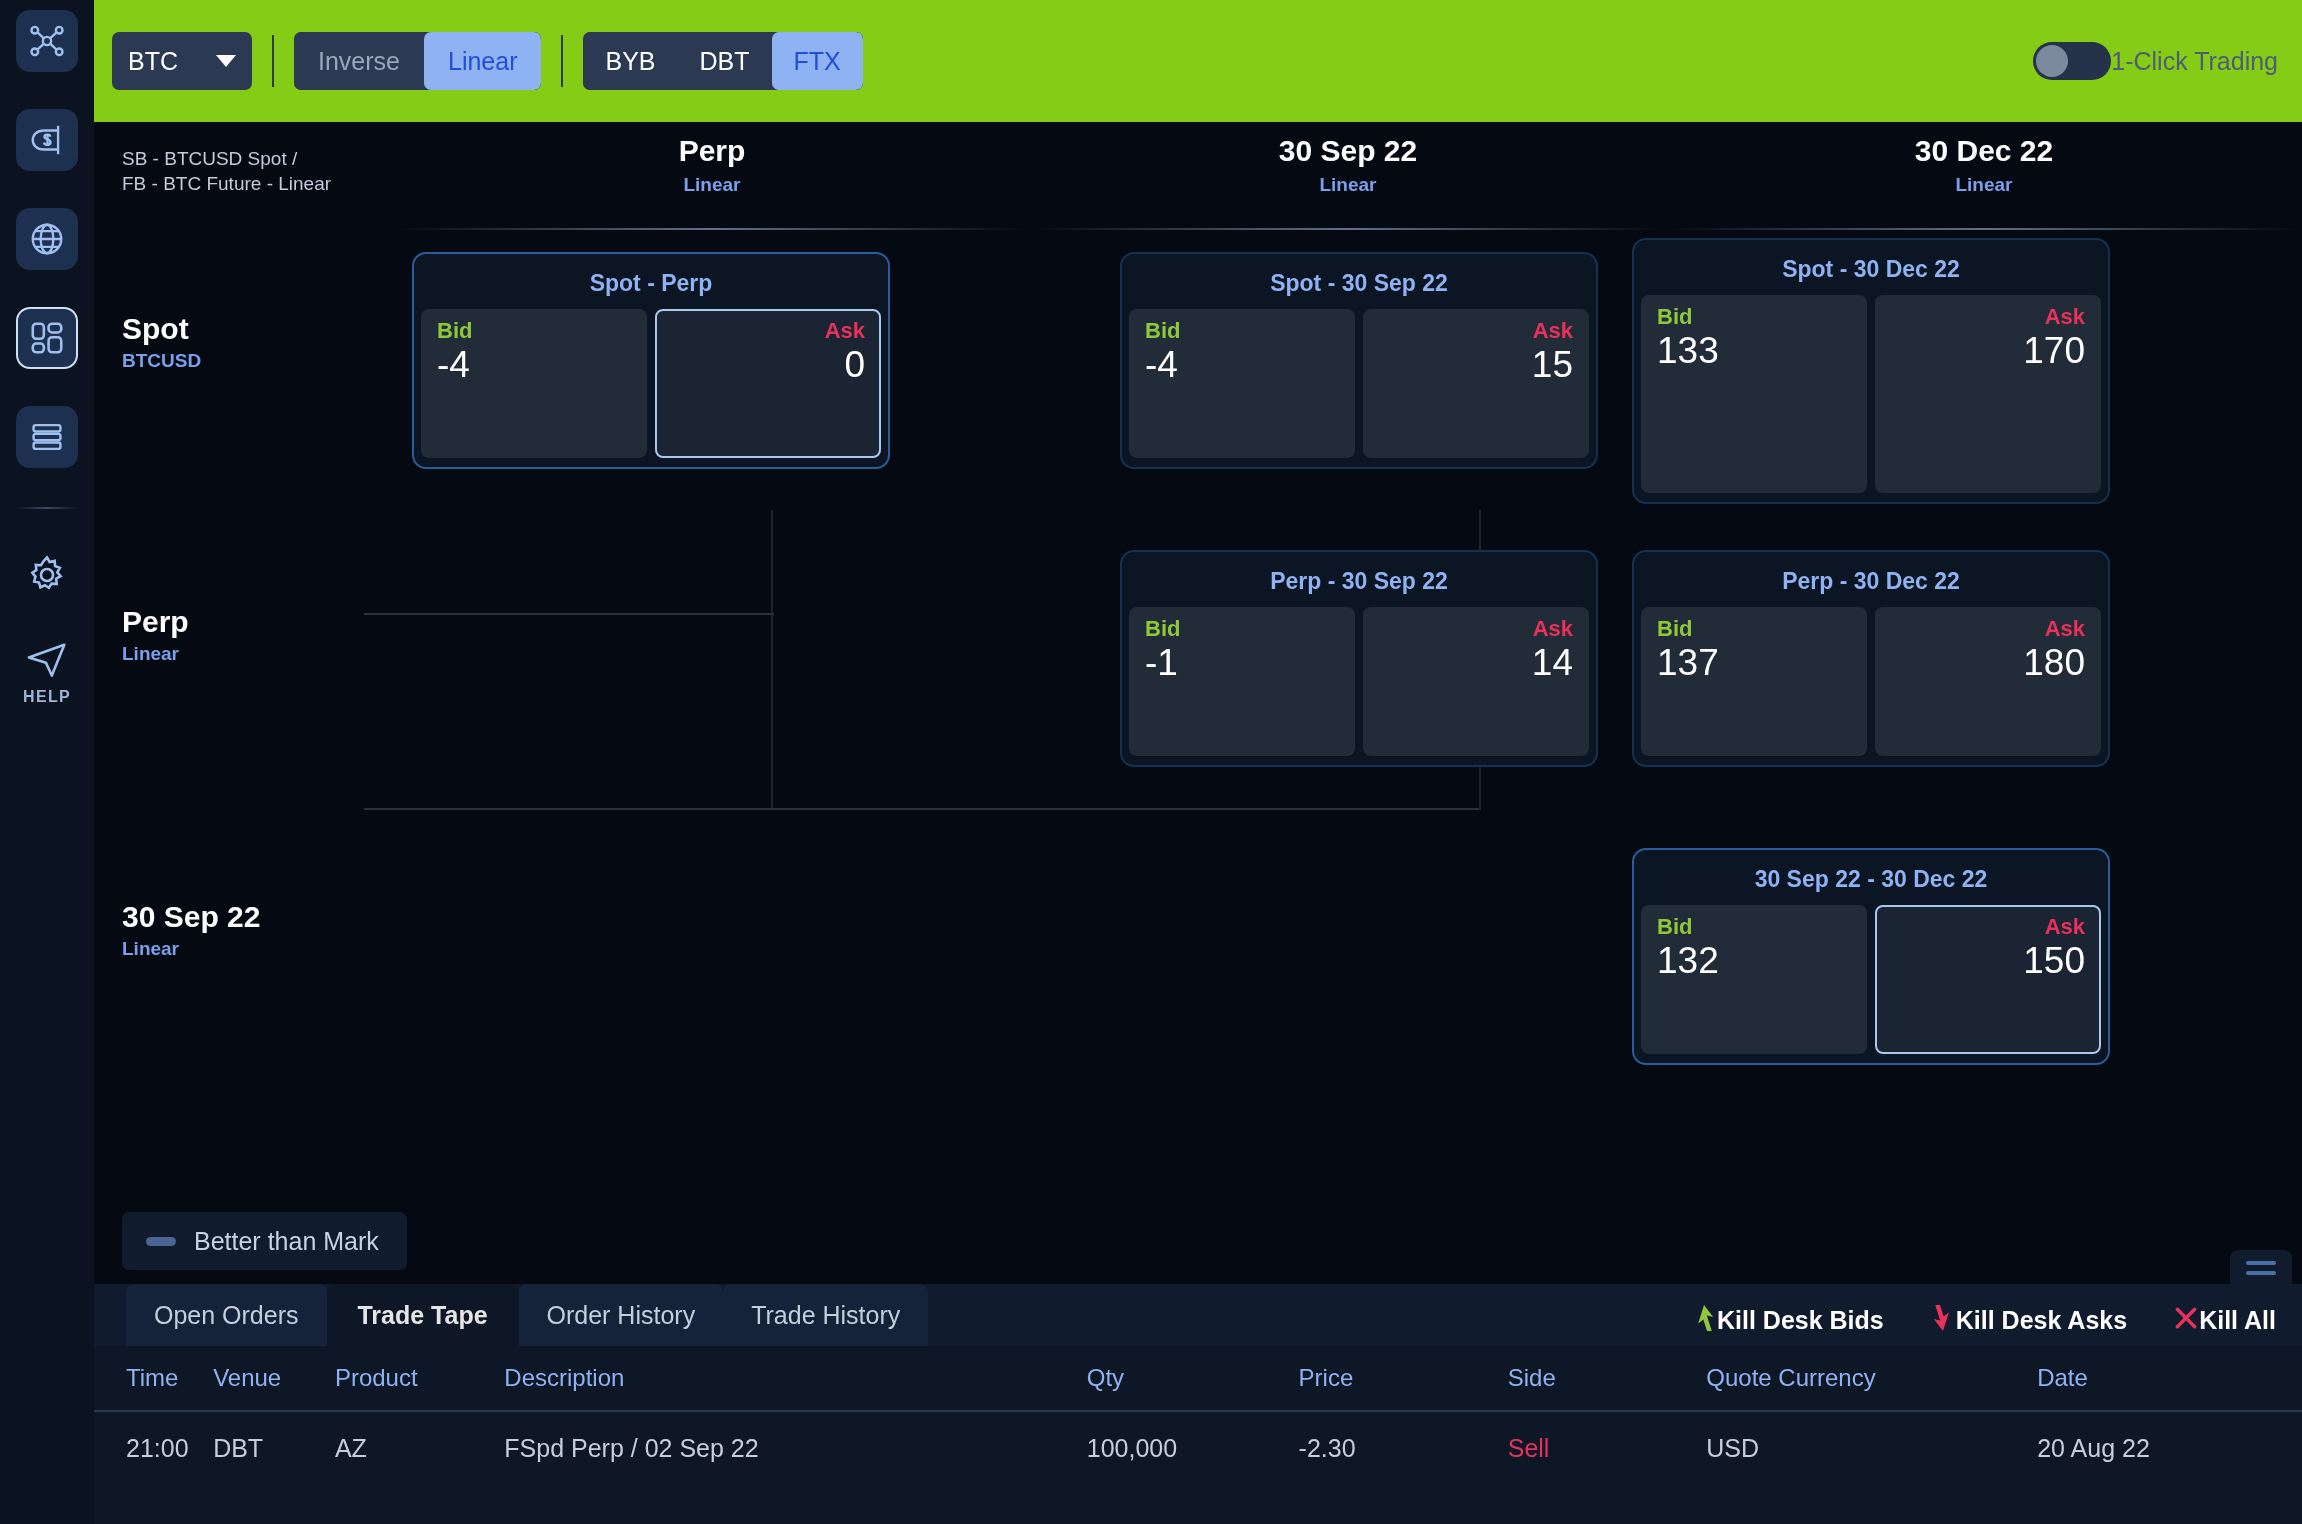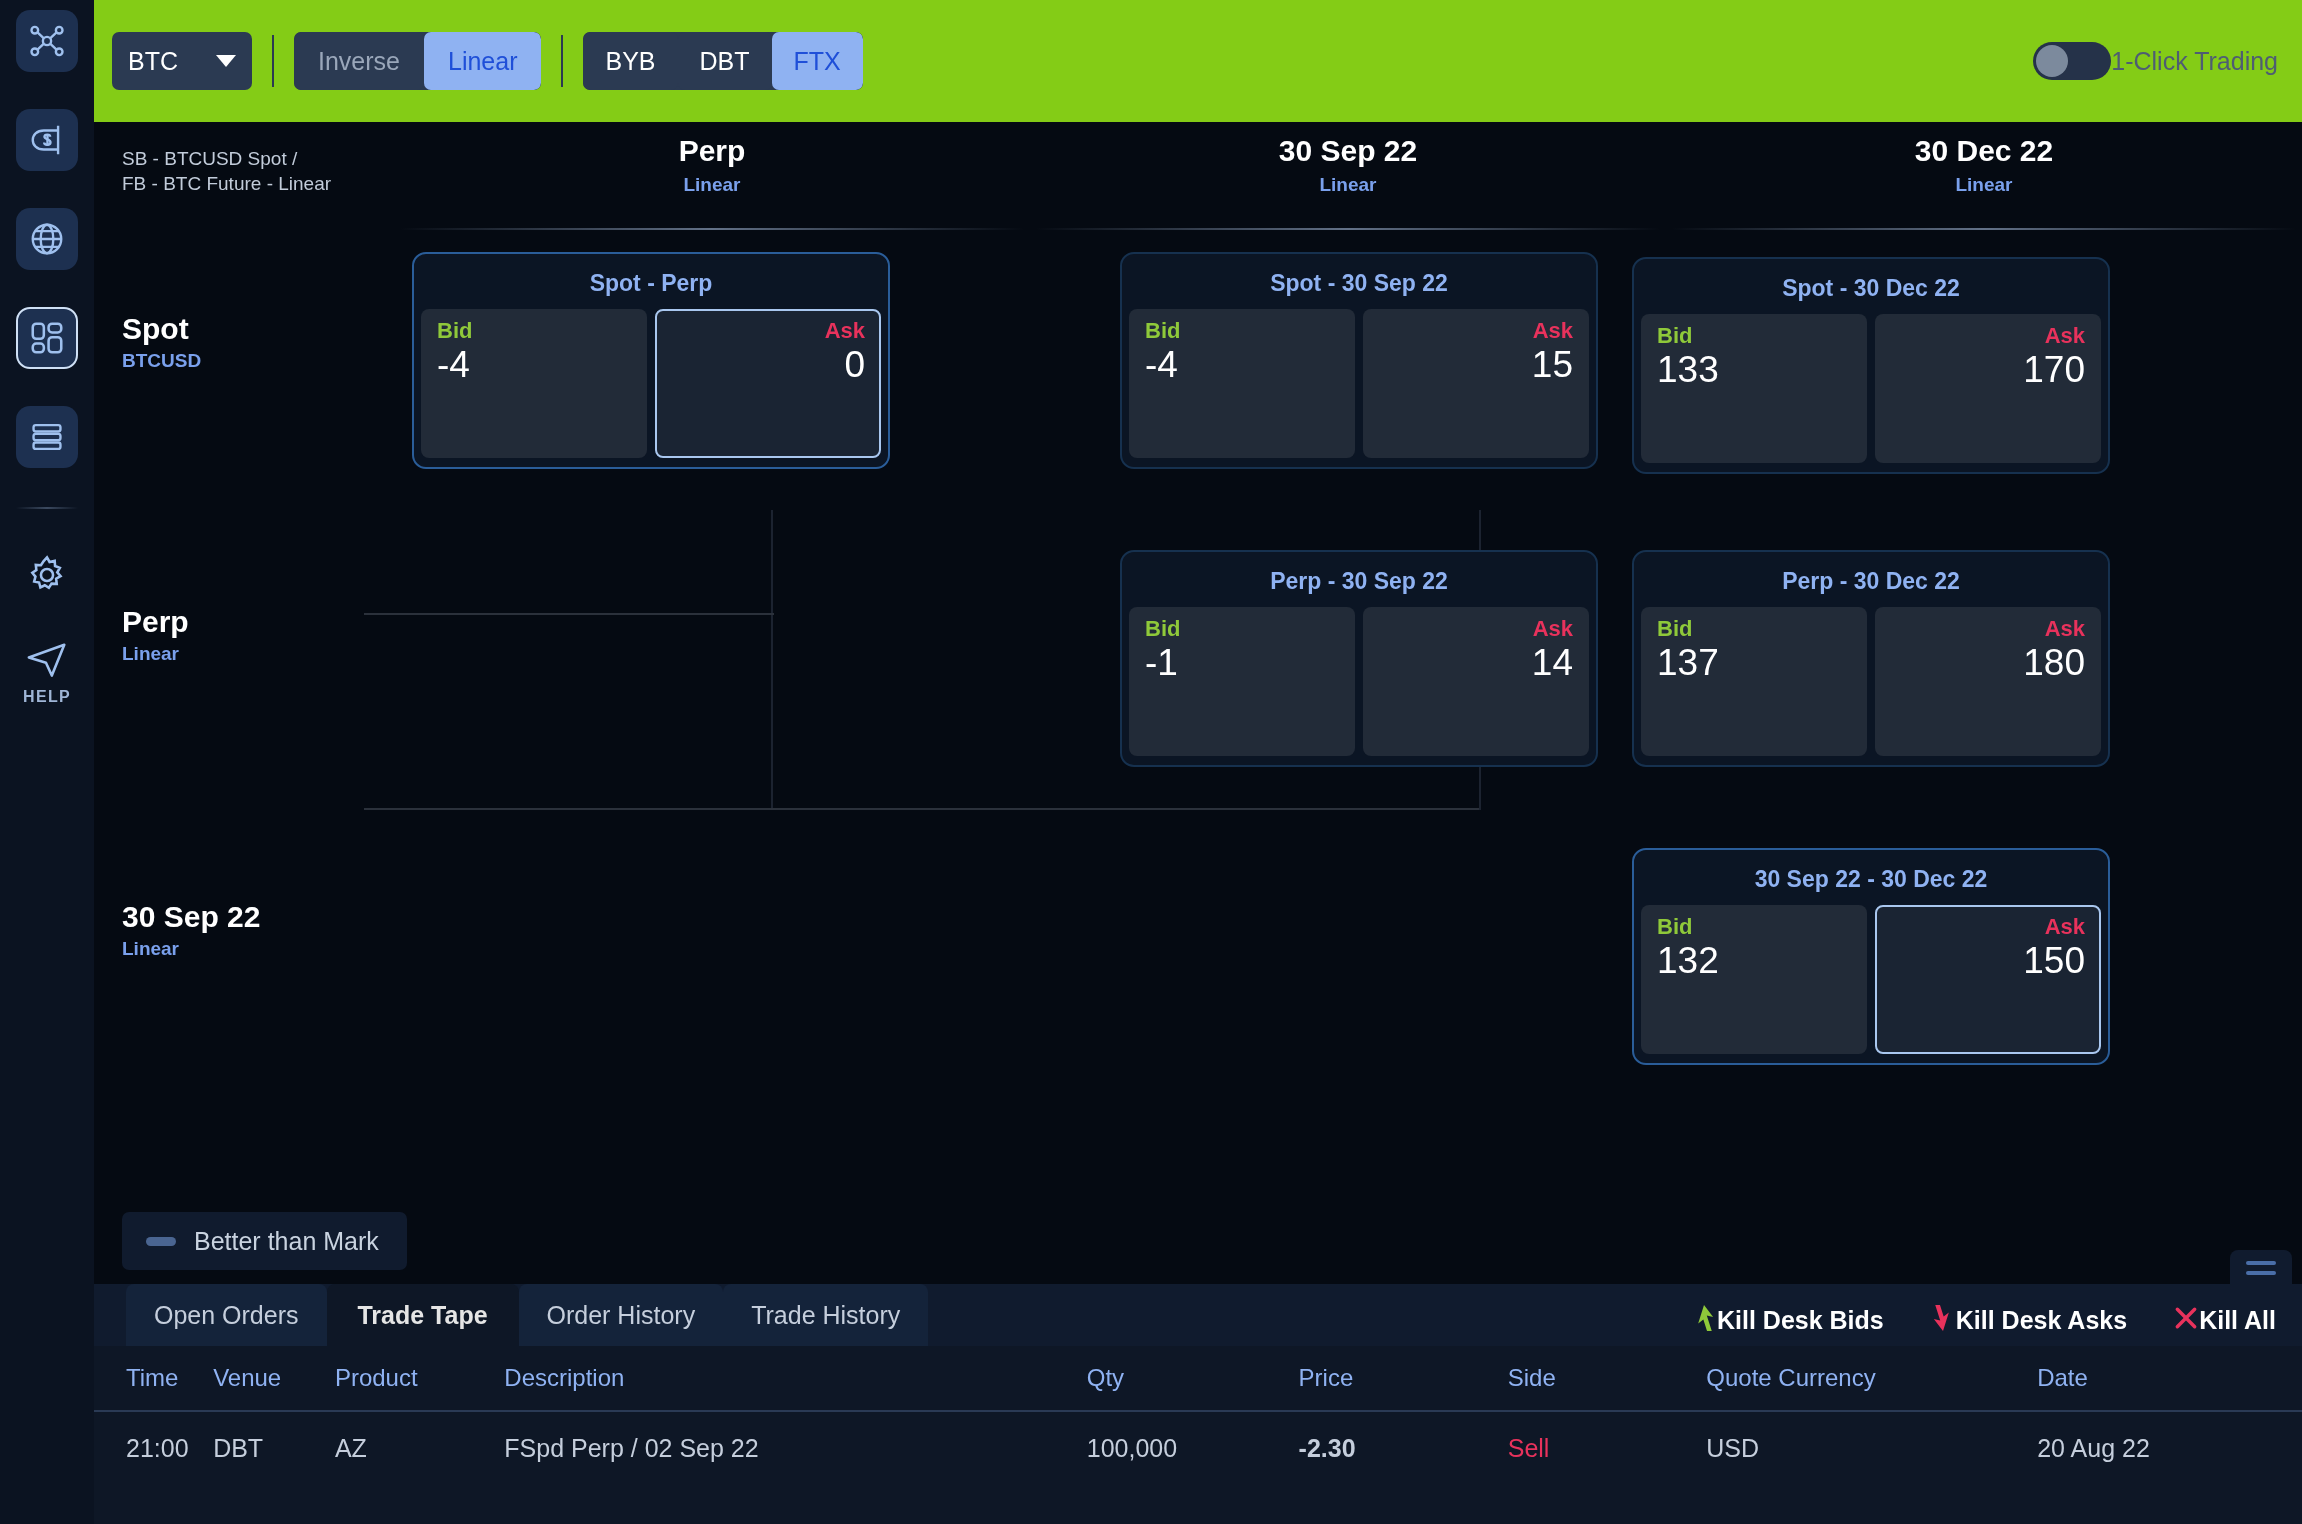--- a/index.html
+++ b/index.html
@@ -183,21 +183,21 @@
   table.tt td {
     text-align: left; color: #c5cedc; font-size: 25px;
     padding: 22px 0 22px 0;
   }
   table.tt td.sell { color: #e8325c; }
   .c-time { width: 90px; padding-left: 32px !important; }
   .c-venue { width: 92px; }
   .c-prod { width: 128px; }
   .c-desc { width: 440px; }
   .c-qty { width: 160px; }
-  .c-price { width: 158px; font-weight: bold; }
+  .c-price { width: 158px; }
   .c-side { width: 150px; }
   .c-quote { width: 250px; }
   .c-date { width: 200px; }
   th.c-time { padding-left: 32px; }
 </style>
 </head>
 <body>
 
 <div id="app">
 
@@ -366,21 +366,21 @@
                 <span class="q-lab bid">Bid</span>
                 <span class="q-val">-4</span>
               </div>
               <div class="quote ask">
                 <span class="q-lab ask">Ask</span>
                 <span class="q-val">15</span>
               </div>
             </div>
           </div>
 
-          <div class="card" style="left:1238px; top:27px; width:478px; height:217px;">
+          <div class="card" style="left:1238px; top:8px; width:478px; height:266px;">
             <div class="card-title">Spot - 30 Dec 22</div>
             <div class="card-row">
               <div class="quote bid">
                 <span class="q-lab bid">Bid</span>
                 <span class="q-val">133</span>
               </div>
               <div class="quote ask">
                 <span class="q-lab ask">Ask</span>
                 <span class="q-val">170</span>
               </div>

